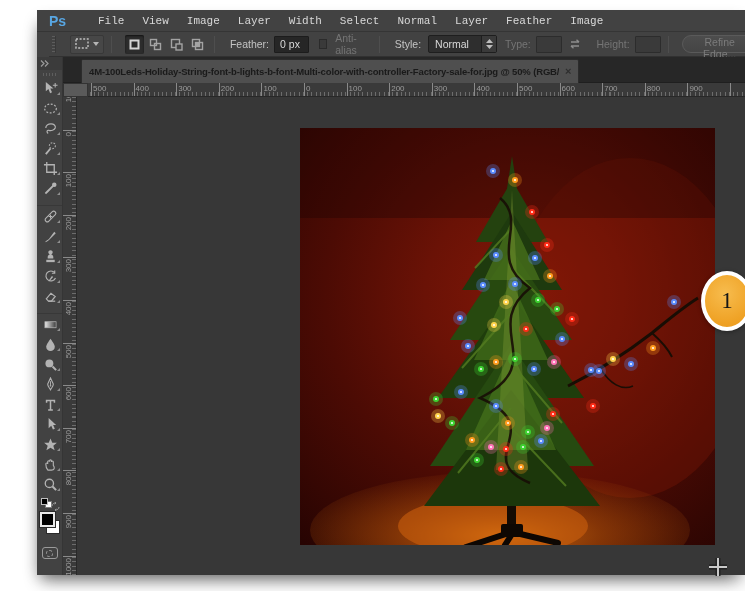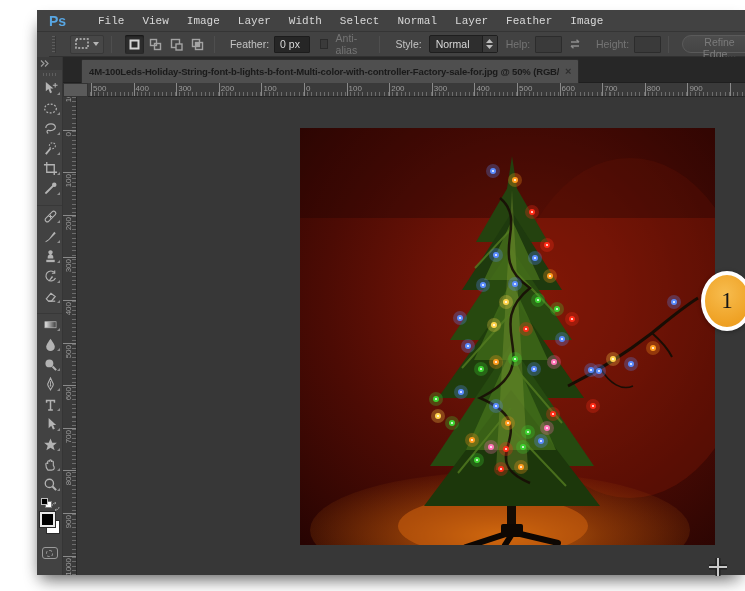--- a/index.html
+++ b/index.html
@@ -194,21 +194,21 @@
       <label class="ob-label">Style:</label>
       <div class="dropdown">
         <span class="dd-value">Normal</span>
         <span class="dd-stepper">
           <svg width="7" height="10" viewBox="0 0 7 10">
               <path d="M3.5 0 L7 4 H0 Z" fill="#bdbdbd"></path>
               <path d="M3.5 10 L0 6 H7 Z" fill="#bdbdbd"></path>
             </svg>
         </span>
       </div>
-      <label class="ob-label disabled">Help:</label>
+      <label class="ob-label disabled">Type:</label>
       <div class="field f-dim">
         <span></span>
       </div>
       <span class="swap-icon">
         <svg width="14" height="10" viewBox="0 0 14 10">
             <path d="M3 3 H11 M11 3 L8.5 0.8 M3 7 H11 M3 7 L5.5 9.2" fill="none" stroke="#8d8d8d" stroke-width="1.4"></path>
           </svg>
       </span>
       <label class="ob-label disabled">Height:</label>
       <div class="field f-dim">

